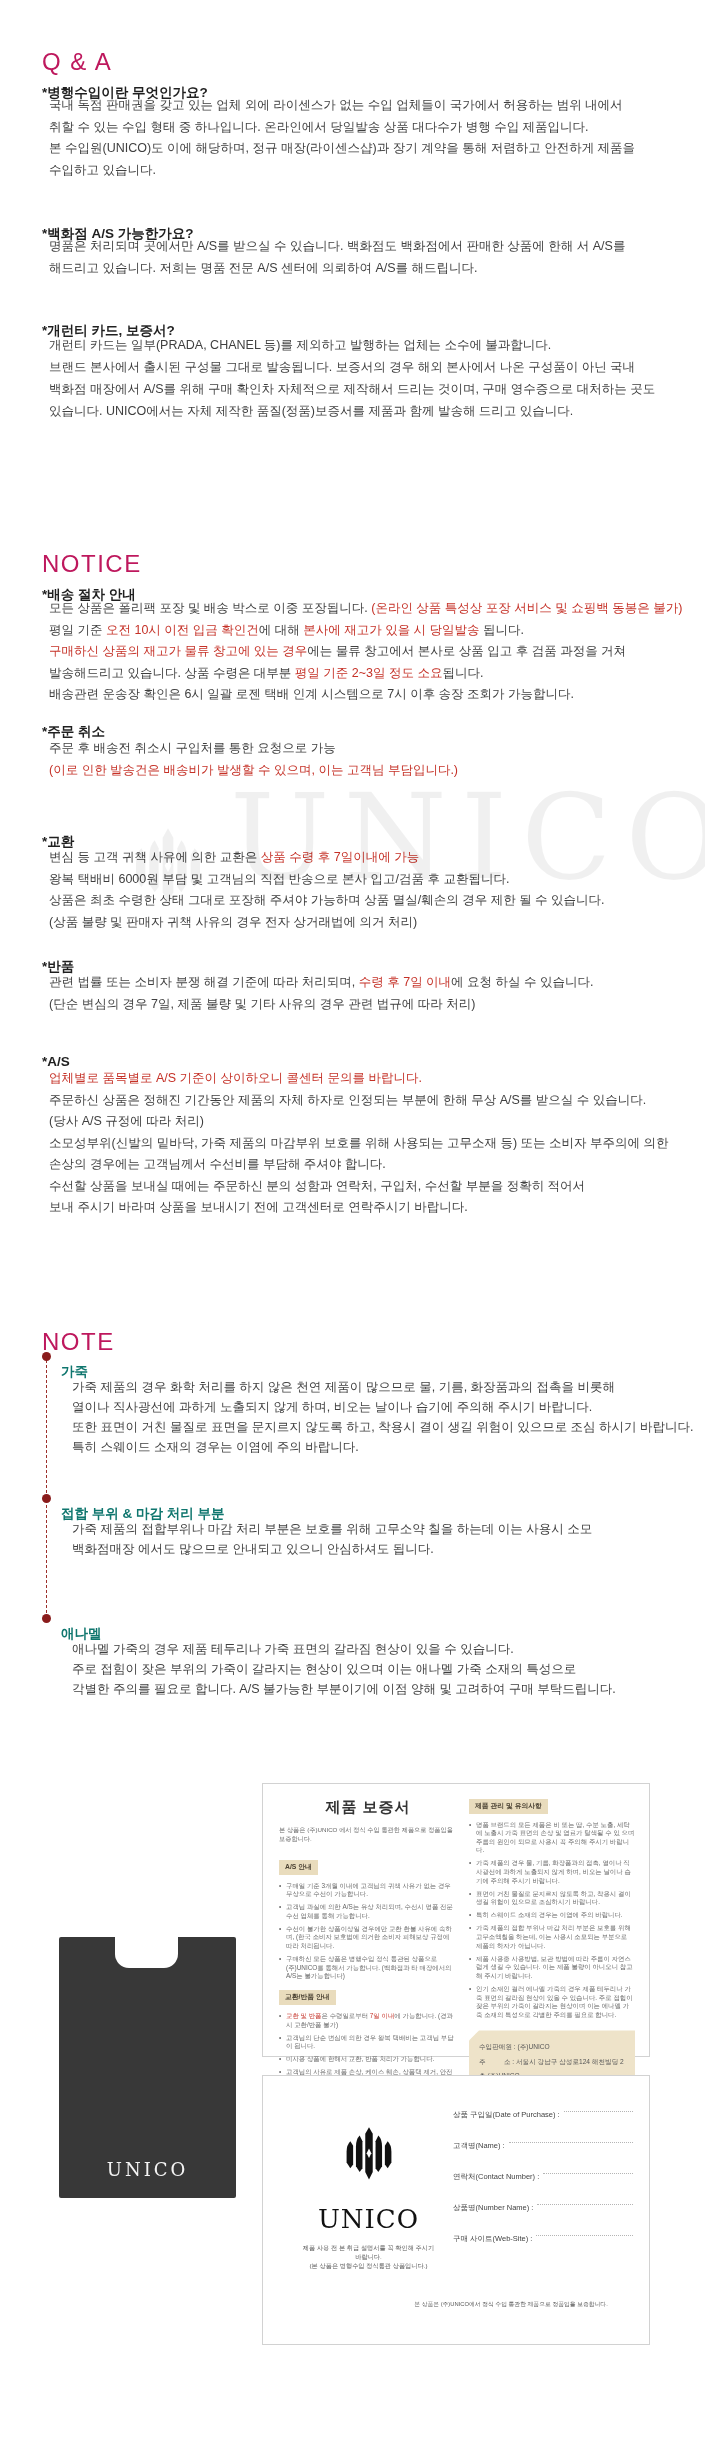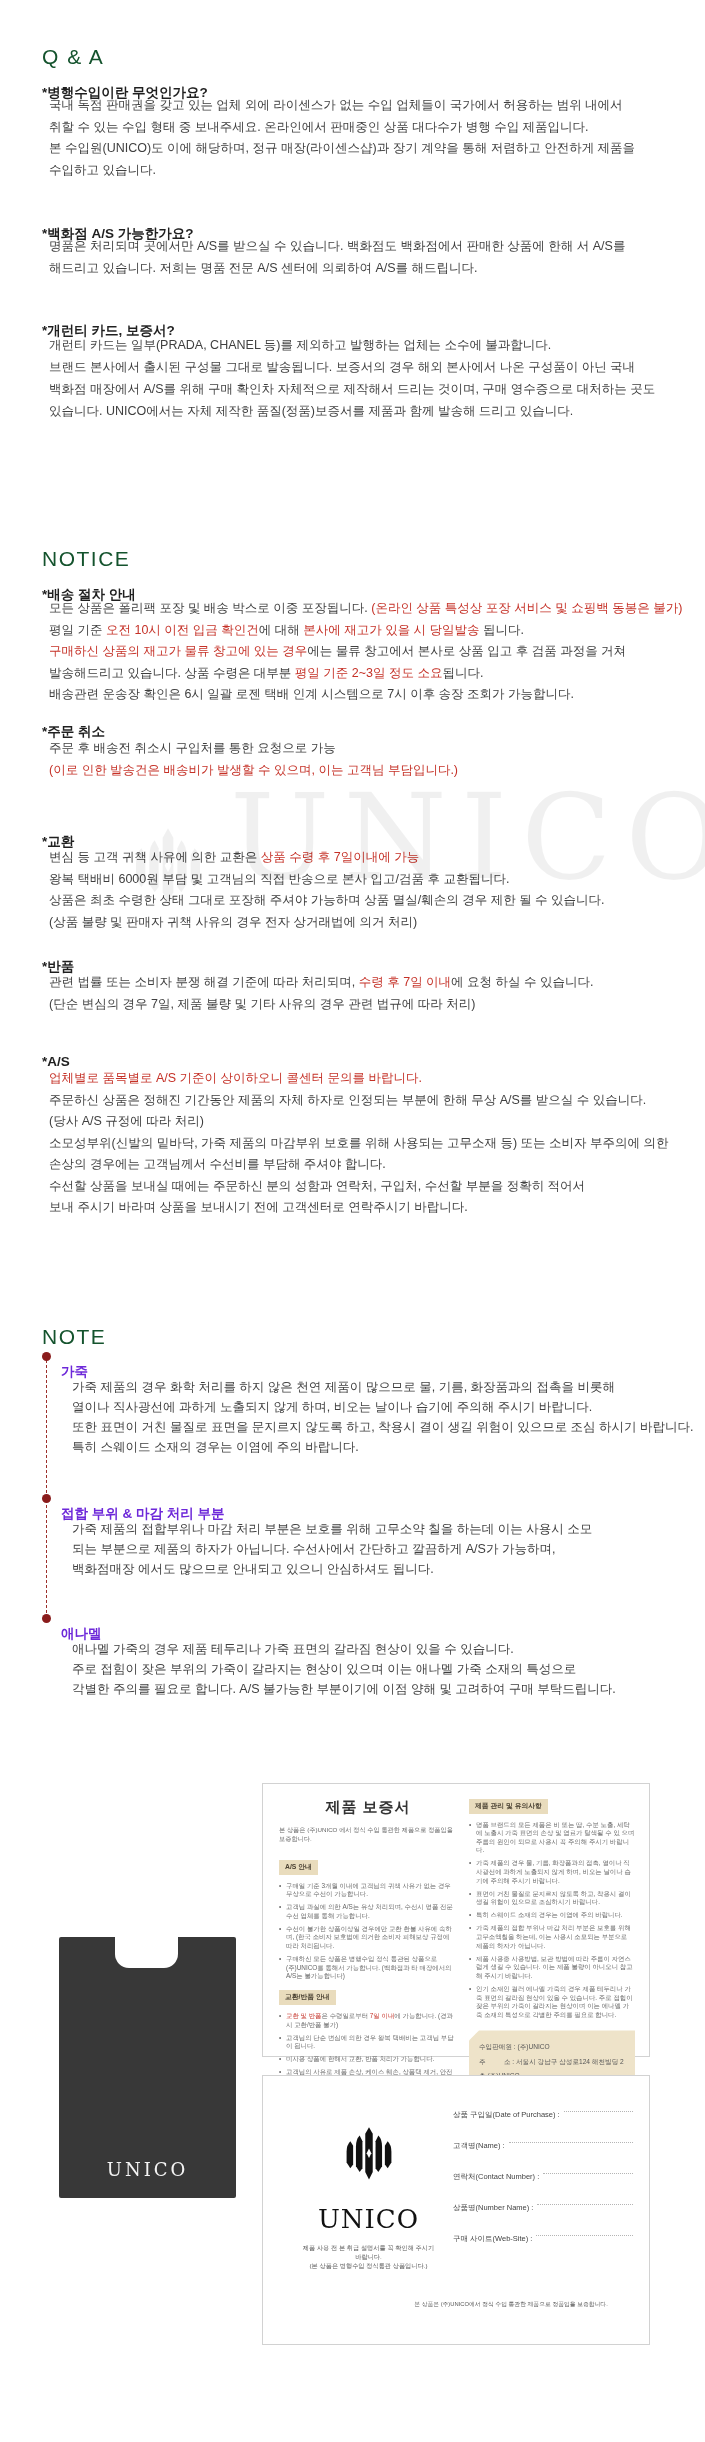--- a/index.html
+++ b/index.html
@@ -1,30 +1,30 @@
 <!DOCTYPE html>
 <html><head>
 <meta charset="utf-8">
 <style>
   html,body{margin:0;padding:0;background:#fff;}
   body{width:705px;height:2442px;position:relative;font-family:"Liberation Sans","DejaVu Sans",sans-serif;}
   .page{position:relative;width:705px;height:2442px;background:#fff;overflow:hidden;color:#3c3c3c;}
   .abs{position:absolute;}
-  .h1{font-size:21px;font-weight:400;color:#14532d;letter-spacing:1.5px;left:42px;}
+  .h1{font-size:24px;font-weight:400;color:#be185d;letter-spacing:1.5px;left:42px;}
   .sub{font-size:13.5px;font-weight:bold;color:#1f1f1f;left:42px;}
   .para{font-size:12.5px;color:#3f3f3f;left:49px;white-space:pre-wrap;}
   .para .ln{white-space:pre-wrap;}
   .lh215 .ln{line-height:21.5px;}
   .lh22 .ln{line-height:22px;}
   .lh20 .ln{line-height:20px;}
   .red{color:#c53127;}
   
   .ndot{width:9px;height:9px;border-radius:50%;background:#8a1c1c;left:42px;}
   .nline{left:46px;width:0;border-left:1px dashed #9c2f2a;}
-  .ntitle{font-size:13.5px;font-weight:bold;color:#6d28d9;left:61px;}
+  .ntitle{font-size:13.5px;font-weight:bold;color:#0f766e;left:61px;}
   .npara{left:72px;font-size:12.5px;color:#3f3f3f;}
   
   .wm{position:absolute;top:762px;left:128px;display:flex;align-items:flex-start;opacity:.055;pointer-events:none;}
   .wm-crest{width:80px;height:150px;margin-top:34px;}
   .wm-text{font-family:"DejaVu Serif","Liberation Serif",serif;font-size:118px;line-height:150px;letter-spacing:14px;color:#000;margin-left:22px;white-space:nowrap;}
   
   .doc{background:#fff;border:1px solid #d2d2d2;}
   .doc1{left:262px;top:1783px;width:386px;height:272px;}
   .doc2{left:262px;top:2075px;width:386px;height:268px;}
   .w1-left{position:absolute;left:16px;top:10px;width:178px;}
@@ -57,21 +57,21 @@
   .bc-brand{position:absolute;left:0;right:0;bottom:18px;text-align:center;font-family:"DejaVu Serif","Liberation Serif",serif;font-size:18px;color:#f4f4f4;letter-spacing:3px;}
 </style>
 </head>
 <body>
 
 <div class="page">
 
   <h2 class="abs h1" style="top:28px">Q &amp; A</h2>
 
   <h3 class="abs sub" style="top:70px">*병행수입이란 무엇인가요?</h3>
-  <div class="abs para lh215" style="top:95px"><div class="ln"><span>국내 독점 판매권을 갖고 있는 업체 외에 라이센스가 없는 수입 업체들이 국가에서 허용하는 범위 내에서</span></div><div class="ln"><span>취할 수 있는 수입 형태 중 보내주세요. 온라인에서 판매중인 상품 대다수가 병행 수입 제품입니다.</span></div><div class="ln"><span>본 수입원(UNICO)도 이에 해당하며, 정규 매장(라이센스샵)과 장기 계약을 통해 저렴하고 안전하게 제품을</span></div><div class="ln"><span>수입하고 있습니다.</span></div></div>
+  <div class="abs para lh215" style="top:95px"><div class="ln"><span>국내 독점 판매권을 갖고 있는 업체 외에 라이센스가 없는 수입 업체들이 국가에서 허용하는 범위 내에서</span></div><div class="ln"><span>취할 수 있는 수입 형태 중 하나입니다. 온라인에서 당일발송 상품 대다수가 병행 수입 제품입니다.</span></div><div class="ln"><span>본 수입원(UNICO)도 이에 해당하며, 정규 매장(라이센스샵)과 장기 계약을 통해 저렴하고 안전하게 제품을</span></div><div class="ln"><span>수입하고 있습니다.</span></div></div>
 
   <h3 class="abs sub" style="top:211px">*백화점 A/S 가능한가요?</h3>
   <div class="abs para lh215" style="top:236px"><div class="ln"><span>명품은 처리되며 곳에서만 A/S를 받으실 수 있습니다. 백화점도 백화점에서 판매한 상품에 한해 서 A/S를</span></div><div class="ln"><span>해드리고 있습니다. 저희는 명품 전문 A/S 센터에 의뢰하여 A/S를 해드립니다.</span></div></div>
 
   <h3 class="abs sub" style="top:308px">*개런티 카드, 보증서?</h3>
   <div class="abs para lh22" style="top:334px"><div class="ln"><span>개런티 카드는 일부(PRADA, CHANEL 등)를 제외하고 발행하는 업체는 소수에 불과합니다.</span></div><div class="ln"><span>브랜드 본사에서 출시된 구성물 그대로 발송됩니다. 보증서의 경우 해외 본사에서 나온 구성품이 아닌 국내</span></div><div class="ln"><span>백화점 매장에서 A/S를 위해 구매 확인차 자체적으로 제작해서 드리는 것이며, 구매 영수증으로 대처하는 곳도</span></div><div class="ln"><span>있습니다. UNICO에서는 자체 제작한 품질(정품)보증서를 제품과 함께 발송해 드리고 있습니다.</span></div></div>
 
   <h2 class="abs h1" style="top:530px">NOTICE</h2>
 
   <h3 class="abs sub" style="top:572px">*배송 절차 안내</h3>
@@ -110,21 +110,20 @@
       <div class="ln"><span>가죽 제품의 경우 화학 처리를 하지 않은 천연 제품이 많으므로 물, 기름, 화장품과의 접촉을 비롯해</span></div>
       <div class="ln"><span>열이나 직사광선에 과하게 노출되지 않게 하며, 비오는 날이나 습기에 주의해 주시기 바랍니다.</span></div>
       <div class="ln"><span>또한 표면이 거친 물질로 표면을 문지르지 않도록 하고, 착용시 결이 생길 위험이 있으므로 조심 하시기 바랍니다.</span></div>
       <div class="ln"><span>특히 스웨이드 소재의 경우는 이염에 주의 바랍니다.</span></div>
     </div>
 
   <span class="abs ndot" style="top:1494px"></span>
   <h3 class="abs ntitle" style="top:1491px">접합 부위 &amp; 마감 처리 부분</h3>
   <div class="abs npara lh20" style="top:1519px">
       <div class="ln"><span>가죽 제품의 접합부위나 마감 처리 부분은 보호를 위해 고무소약 칠을 하는데 이는 사용시 소모</span></div>
-      <div class="ln"><span>되는 부분으로 제품의 하자가 아닙니다. 수선사에서 간단하고 깔끔하게 A/S가 가능하며,</span></div>
       <div class="ln"><span>백화점매장 에서도 많으므로 안내되고 있으니 안심하셔도 됩니다.</span></div>
     </div>
 
   <span class="abs ndot" style="top:1614px"></span>
   <h3 class="abs ntitle" style="top:1611px">애나멜</h3>
   <div class="abs npara lh20" style="top:1639px">
       <div class="ln"><span>애나멜 가죽의 경우 제품 테두리나 가죽 표면의 갈라짐 현상이 있을 수 있습니다.</span></div>
       <div class="ln"><span>주로 접힘이 잦은 부위의 가죽이 갈라지는 현상이 있으며 이는 애나멜 가죽 소재의 특성으로</span></div>
       <div class="ln"><span>각별한 주의를 필요로 합니다. A/S 불가능한 부분이기에 이점 양해 및 고려하여 구매 부탁드립니다.</span></div>
     </div>

